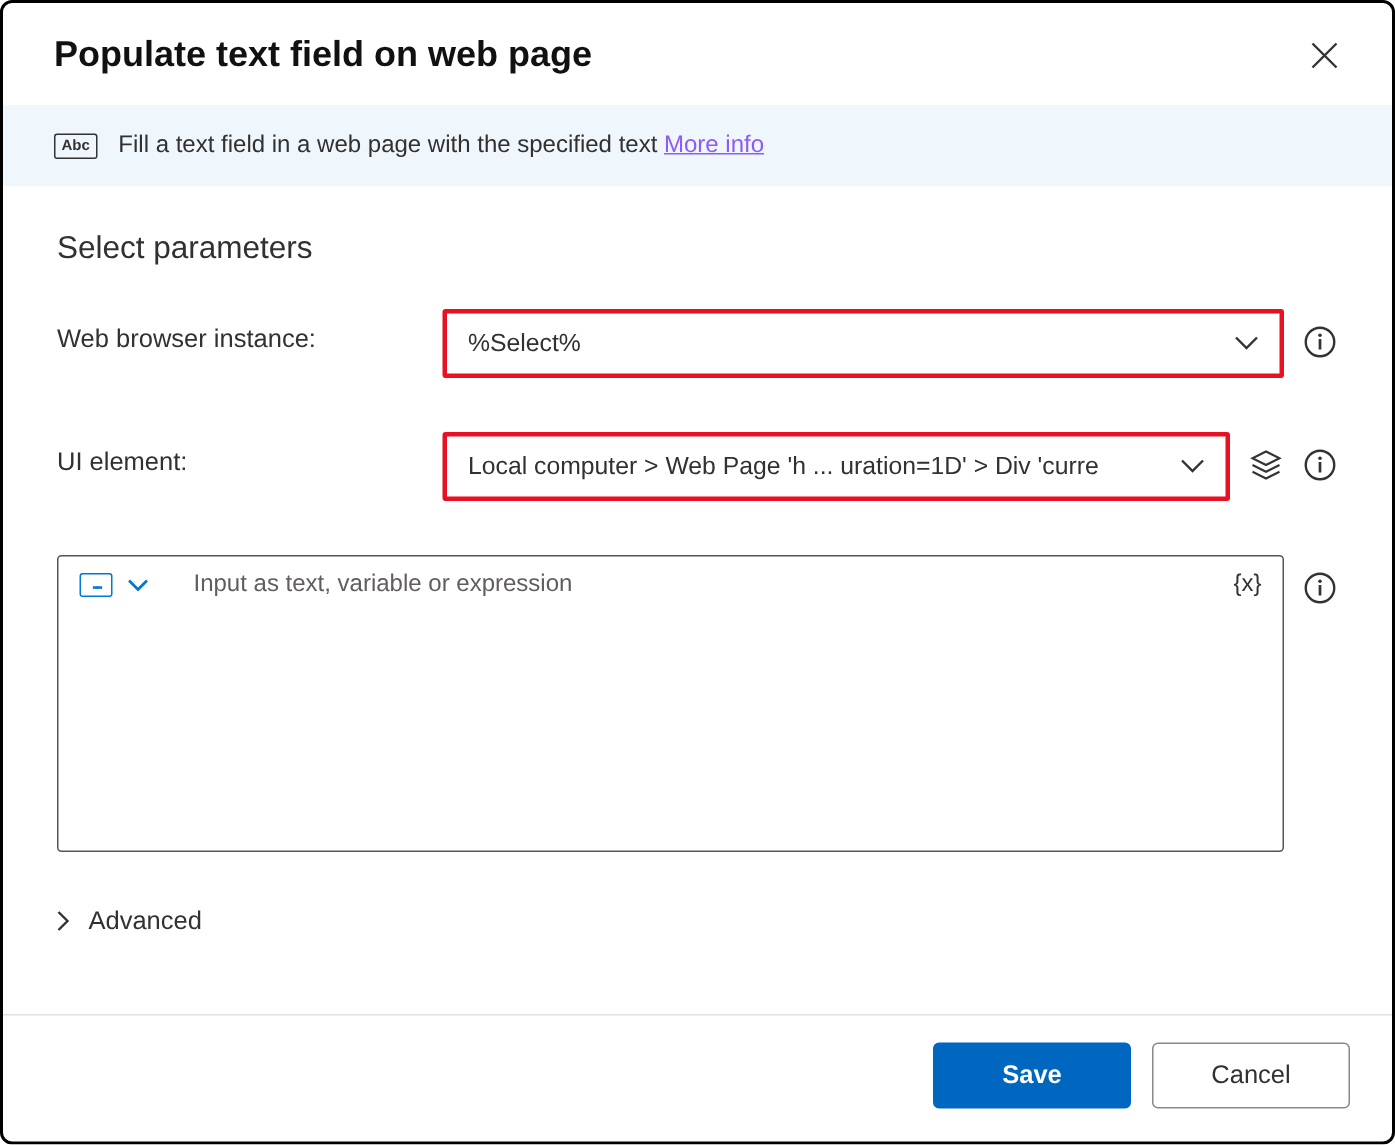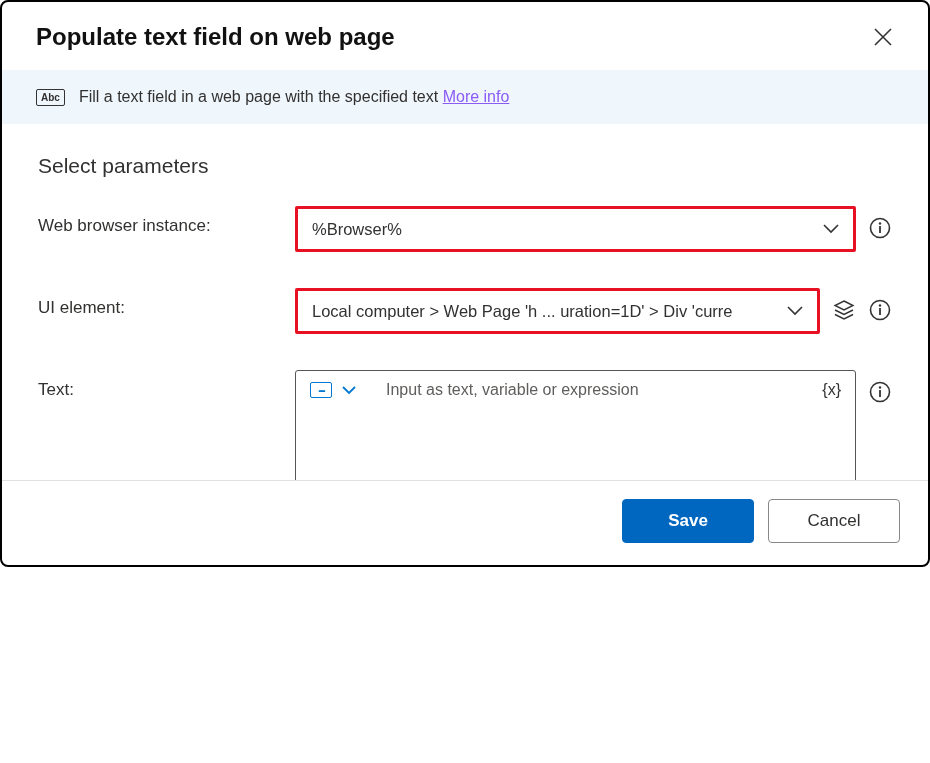--- a/index.html
+++ b/index.html
@@ -4,21 +4,21 @@
 <style>
   * { box-sizing: border-box; }
   body {
     margin: 0;
     font-family: "Segoe UI", -apple-system, sans-serif;
     background: #fff;
     color: #323130;
   }
   .dialog {
     width: 930px;
-    height: 567px;
+    height: 763px;
     border: 2px solid #000;
     border-radius: 8px;
     display: flex;
     flex-direction: column;
     overflow: hidden;
   }
   .header {
     display: flex;
     align-items: center;
     justify-content: space-between;
@@ -209,21 +209,21 @@
     </span>
   </div>
 
   <div class="content">
     <div class="section-title">Select parameters</div>
 
     <div class="param-row">
       <div class="param-label">Web browser instance:</div>
       <div class="param-control">
         <div class="dropdown">
-          <span class="dropdown-text">%Browser%</span>
+          <span class="dropdown-text">%Select%</span>
           <svg width="16" height="10" viewBox="0 0 16 10">
               <path d="M1 1 L8 8 L15 1" stroke="#333" stroke-width="1.6" fill="none"></path>
             </svg>
         </div>
         <div class="side-icon">
           <svg width="22" height="22" viewBox="0 0 22 22">
               <circle cx="11" cy="11" r="9.5" stroke="#333" stroke-width="1.6" fill="none"></circle>
               <circle cx="11" cy="6.5" r="1.2" fill="#333"></circle>
               <rect x="10.1" y="9" width="1.8" height="7" fill="#333"></rect>
             </svg>
@@ -251,21 +251,20 @@
           <svg width="22" height="22" viewBox="0 0 22 22">
               <circle cx="11" cy="11" r="9.5" stroke="#333" stroke-width="1.6" fill="none"></circle>
               <circle cx="11" cy="6.5" r="1.2" fill="#333"></circle>
               <rect x="10.1" y="9" width="1.8" height="7" fill="#333"></rect>
             </svg>
         </div>
       </div>
     </div>
 
     <div class="param-row">
-      <div class="param-label">Text:</div>
       <div class="param-control">
         <div class="text-input-box">
           <div class="text-input-toolbar">
             <span class="input-type-icon">--</span>
             <svg width="14" height="9" viewBox="0 0 14 9">
                 <path d="M1 1 L7 7 L13 1" stroke="#0078d4" stroke-width="1.8" fill="none"></path>
               </svg>
             <span class="placeholder-text">Input as text, variable or expression</span>
             <span class="fx-icon">{x}</span>
           </div>

